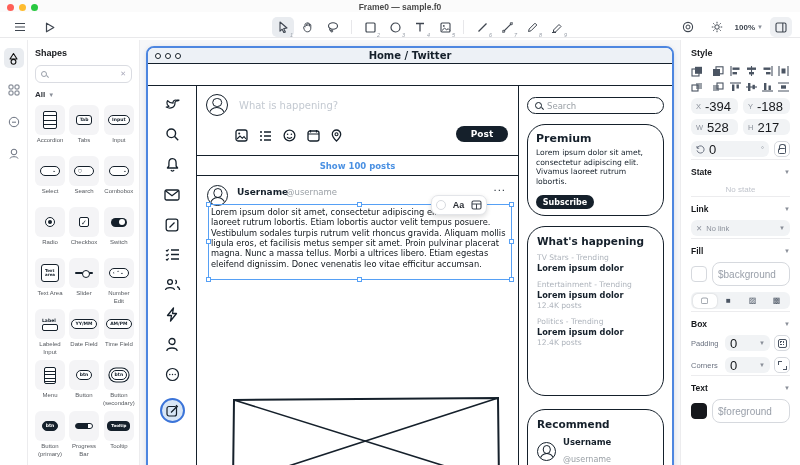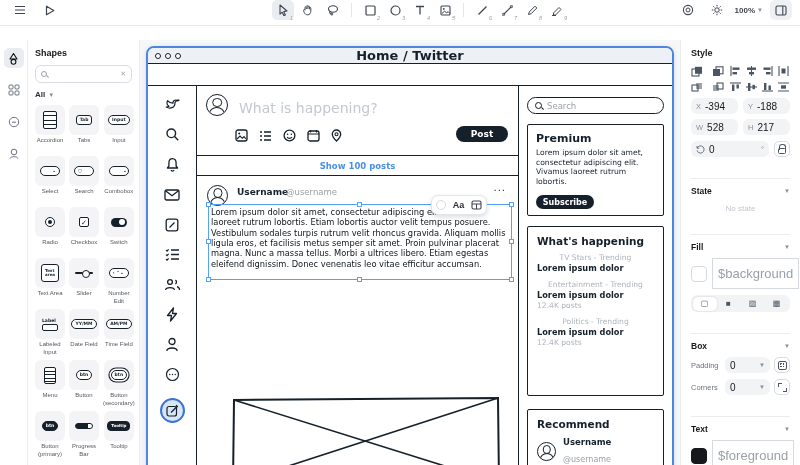--- a/index.html
+++ b/index.html
@@ -6,21 +6,21 @@
   body { font-family:"Liberation Sans", sans-serif; background:#ddd; }
   .app { position:relative; width:800px; height:465px; background:#fff; overflow:hidden; }
 
   
   .titlebar { position:absolute; top:0; left:0; right:0; height:14px; background:#fbfbfb; display:flex; align-items:center; }
   .lights { display:flex; gap:5px; margin-left:7px; }
   .lights i { width:7px; height:7px; border-radius:50%; display:block; }
   .titlebar .title { position:absolute; left:0; right:0; text-align:center; font-size:8.5px; font-weight:bold; color:#4a4a4a; }
 
   
-  .toolbar { position:absolute; top:0; left:0; right:0; height:26px; background:#fff; border-bottom:1px solid #e9e9eb; display:flex; align-items:flex-start; }
+  .toolbar { position:absolute; top:12px; left:0; right:0; height:26px; background:#fff; border-bottom:1px solid #e9e9eb; display:flex; align-items:flex-end; }
   .tool { width:22px; height:20px; border-radius:5px; display:flex; align-items:center; justify-content:center; color:#3f4650; position:relative; flex:none; }
   .tool.active { background:#e9ecf0; }
   .tool .num { position:absolute; right:1px; bottom:-1px; font-size:5.5px; color:#9aa0aa; }
   .tb-left { display:flex; gap:8px; margin-left:9px; }
   .tb-center { position:absolute; left:272px; display:flex; gap:3px; align-items:center; }
   .tb-right { position:absolute; right:8px; display:flex; gap:7px; align-items:center; }
   .tb-sep { width:1px; height:14px; background:#e7e7ea; margin:0 4px; }
   .zoom-ctl { display:flex; align-items:center; gap:2px; font-size:8px; color:#3f4650; }
   .chev { font-size:6px; color:#8a8f99; }
 
@@ -56,70 +56,70 @@
   .sk-col { display:flex; flex-direction:column; align-items:flex-start; gap:1px; }
   .sk-lbl { font-size:4.5px; font-weight:bold; color:#15202b; font-family:"DejaVu Sans",sans-serif; }
   .sk-emptybox { width:16px; height:7px; border:1.2px solid #15202b; border-radius:2px; background:#fff; }
 
   
   .canvas { position:absolute; left:140px; top:40px; width:540px; bottom:0; background:#f6f7f9; overflow:hidden; }
   .fwin { position:absolute; left:6px; top:6px; width:528px; height:430px; background:#fff; border:2px solid #4d86e0; border-radius:8px; box-shadow:0 1px 5px rgba(30,60,120,.15); font-family:"DejaVu Sans",sans-serif; color:#15202b; }
   .win-head { height:16px; background:#edf1f6; border-bottom:1.6px solid #15202b; border-radius:6px 6px 0 0; position:relative; display:flex; align-items:center; }
   .win-dots { display:flex; gap:4px; margin-left:7px; }
   .win-dots i { width:6px; height:6px; border:1.4px solid #15202b; border-radius:50%; background:#fff; }
-  .win-title { position:absolute; left:0; right:0; text-align:center; font-size:13px; font-weight:bold; }
+  .win-title { position:absolute; left:0; right:0; text-align:center; font-size:10px; font-weight:bold; }
   .urlbar { margin:3px 5px; height:14px; border:1.6px solid #15202b; border-radius:8px; display:flex; align-items:center; padding-left:7px; font-size:8px; font-weight:bold; background:#fff; }
   .win-body { position:absolute; top:37px; left:0; right:0; bottom:0; border-top:1.6px solid #15202b; overflow:hidden; }
 
   
   .rail { position:absolute; left:0; top:0; bottom:0; width:49px; border-right:1.6px solid #15202b; display:flex; flex-direction:column; align-items:center; padding-top:10px; gap:13px; }
   .rail .ric { width:17px; height:17px; display:flex; align-items:center; justify-content:center; }
   .compose-btn { width:25px; height:25px; border-radius:50%; background:#d8e6f6; border:2px solid #3b74d9; display:flex; align-items:center; justify-content:center; margin-top:2px; }
 
   
   .feed { position:absolute; left:49px; top:0; bottom:0; width:322px; border-right:1.6px solid #15202b; }
   .tabsrow { height:27px; border-bottom:1.6px solid #15202b; position:relative; font-size:9px; font-weight:bold; }
   .tab1 { position:absolute; left:62px; top:6px; }
   .tab1 u { display:block; height:3px; background:#4a90e2; border-radius:2px; margin-top:2px; text-decoration:none; }
   .tab2 { position:absolute; left:212px; top:6px; color:#1d242b; }
   .tabsrow .gear { position:absolute; right:12px; top:5px; font-size:11px; }
   .composer { position:relative; height:70px; border-bottom:1.6px solid #15202b; }
   .avatar { border:1.7px solid #15202b; border-radius:50%; position:relative; overflow:hidden; background:#fff; flex:none; }
   .avatar::before { content:""; position:absolute; width:38%; height:38%; border:1.5px solid #15202b; border-radius:50%; top:13%; left:50%; transform:translateX(-50%); }
   .avatar::after { content:""; position:absolute; width:72%; height:62%; border:1.5px solid #15202b; border-radius:50%; top:60%; left:50%; transform:translateX(-50%); }
   .composer .avatar { position:absolute; left:9px; top:8px; width:22px; height:22px; }
-  .placeholder { position:absolute; left:42px; top:14px; color:#c3c9d1; font-size:14px; }
+  .placeholder { position:absolute; left:42px; top:14px; color:#c3c9d1; font-size:10px; }
   .cicons { position:absolute; left:38px; top:43px; display:flex; gap:11px; align-items:center; }
   .postbtn { position:absolute; right:10px; top:40px; width:52px; height:16px; background:#15202b; color:#fff; font-size:9px; font-weight:bold; border-radius:8px; display:flex; align-items:center; justify-content:center; }
   .showrow { height:20px; border-bottom:1.6px solid #15202b; display:flex; align-items:center; justify-content:center; font-size:8.5px; font-weight:bold; color:#4a90e2; }
   .post { position:relative; }
   .p-avatar { position:absolute; left:10px; top:9px; width:21px; height:21px; }
   .p-user { position:absolute; left:40px; top:11px; font-size:9px; font-weight:bold; }
   .p-handle { position:absolute; left:89px; top:11px; font-size:8.5px; color:#9aa0a6; }
   .p-more { position:absolute; right:12px; top:6px; font-size:10px; letter-spacing:1px; }
   .p-body { position:absolute; left:14px; top:31px; width:297px; font-size:8.3px; line-height:10.35px; color:#10161c; }
   .sel-box { position:absolute; left:11px; top:28px; width:304px; height:76px; border:1px solid #56a0f5; }
   .h { position:absolute; width:5px; height:5px; background:#fff; border:1px solid #56a0f5; }
   .img-ph { position:absolute; left:34px; top:220px; width:270px; height:90px; }
 
   
   .tside { position:absolute; left:371px; top:0; bottom:0; right:0; padding:11px 8px; }
-  .card { border:1.6px solid #15202b; border-radius:2px; background:#fff; position:relative; }
+  .card { border:1.6px solid #15202b; border-radius:18px; background:#fff; position:relative; }
   .t-search { height:17px; border:1.6px solid #15202b; border-radius:9px; display:flex; align-items:center; gap:5px; padding:0 7px; margin-bottom:10px; }
   .t-search .mag { border-color:#15202b; width:7px; height:7px; }
   .t-search .mag::after { background:#15202b; }
   .t-search span { color:#9aa0a6; font-size:8.5px; }
   .prem { height:92px; padding:7px 8px; margin-bottom:10px; }
   .prem h4 { font-size:11px; margin-bottom:3px; }
   .prem p { font-size:7.6px; line-height:9.6px; }
   .subbtn { position:absolute; left:8px; bottom:6px; width:58px; height:14px; background:#15202b; color:#fff; border-radius:7px; font-size:8px; font-weight:bold; display:flex; align-items:center; justify-content:center; }
   .whats { height:170px; padding:8px 9px; margin-bottom:13px; }
   .whats h4 { font-size:10.5px; margin-bottom:6px; }
   .trend { margin-bottom:7px; }
-  .trend .cat { font-size:7.6px; color:#aeb4bc;text-align:center; }
+  .trend .cat { font-size:7.6px; color:#aeb4bc; }
   .trend .tt { font-size:8.2px; font-weight:bold; margin:1px 0; }
   .trend .pc { font-size:7.6px; color:#aeb4bc; }
   .reco { height:120px; padding:8px 9px; }
   .reco h4 { font-size:10.5px; margin-bottom:7px; }
   .reco-user { display:flex; gap:7px; align-items:center; }
   .reco-user .avatar { width:19px; height:19px; }
   .ru-n { font-size:8.5px; font-weight:bold; }
   .ru-h { font-size:8px; color:#9aa0a6; }
 
   
@@ -129,35 +129,35 @@
 
   
   .rpanel { position:absolute; right:0; top:40px; bottom:0; width:120px; border-left:1px solid #ececee; background:#fff; padding:8px 10px; font-size:8px; color:#2a2e35; overflow:hidden; }
   .rp-title { font-size:9px; font-weight:bold; color:#16181c; }
   .rp-icons { display:flex; justify-content:space-between; margin:8px 0 2px; }
   .ig { display:grid; grid-template-columns:repeat(2,14px); gap:6px 7px; }
   .ig.al { grid-template-columns:repeat(4,12px); gap:6px 4px; }
   .ii { width:12px; height:10px; position:relative; }
   .inp { background:#f1f3f5; border-radius:6px; height:16px; display:flex; align-items:center; padding:0 5px; gap:4px; }
   .inp .lab { color:#8b919b; font-size:7.5px; }
-  .inp .val { color:#16181c; font-size:10px; }
+  .inp .val { color:#16181c; font-size:13px; }
   .grid2 { display:grid; grid-template-columns:1fr 1fr; gap:5px; margin-top:6px; }
   .rowf { display:flex; align-items:center; gap:5px; margin-top:6px; }
   .btn-sq { width:16px; height:16px; border:1px solid #d6d9de; border-radius:5px; display:flex; align-items:center; justify-content:center; background:#fff; }
   .slider-t { flex:1; height:2px; background:#1b2026; border-radius:1px; position:relative; }
   .slider-t::after { content:""; position:absolute; right:-2px; top:-4px; width:9px; height:9px; background:#fff; border:1.2px solid #1b2026; border-radius:50%; }
-  .sect { border-top:1px solid #ececee; margin-top:21px; padding-top:7px; }
+  .sect { border-top:1px solid #ececee; margin-top:2px; padding-top:7px; }
   .sect-h { display:flex; justify-content:space-between; align-items:center; font-weight:bold; font-size:8.5px; color:#16181c; }
   .muted-c { text-align:center; color:#c0c4cc; font-size:8px; margin:8px 0 2px; }
   .seg { display:flex; background:#f1f3f5; border-radius:6px; margin-top:6px; padding:1.5px; }
   .seg i { flex:1; height:14px; display:flex; align-items:center; justify-content:center; font-style:normal; font-size:8px; color:#4b5563; border-radius:5px; }
   .seg i.on { background:#fff; box-shadow:0 0 2px rgba(0,0,0,.18); }
   .fill-sw { width:16px; height:16px; border:1px solid #d6d9de; border-radius:4px; background:#fff; flex:none; }
   .fill-sw.dark { background:#16181c; border-color:#16181c; }
-  .b-inp { border:1px solid #d6d9de; border-radius:0; height:31px; flex:1; display:flex; align-items:center; padding:0 5px; color:#9aa0aa; font-size:13px; }
+  .b-inp { border:1px solid #d6d9de; border-radius:8px; height:24px; flex:1; display:flex; align-items:center; padding:0 5px; color:#9aa0aa; font-size:10px; }
   .boxrow { display:flex; align-items:center; gap:4px; margin-top:6px; }
   .boxrow .bl { width:30px; color:#6b7280; font-size:7.5px; }
   .boxrow .inp { flex:1; justify-content:space-between; }
   .lockico { width:8px; height:6px; border:1.2px solid #4b5563; border-radius:1.5px; position:relative; margin-top:4px; }
   .lockico::before { content:""; position:absolute; width:4.5px; height:5px; border:1.2px solid #4b5563; border-bottom:none; border-radius:3px 3px 0 0; top:-5px; left:0.3px; }
   .corner-ico { width:9px; height:9px; position:relative; }
   .corner-ico::before, .corner-ico::after { content:""; position:absolute; width:3px; height:3px; border:1.2px solid #4b5563; }
   .corner-ico::before { left:0; top:0; border-right:none; border-bottom:none; }
   .corner-ico::after { right:0; bottom:0; border-left:none; border-top:none; }
   .pad-ico { width:9px; height:9px; border:1.2px solid #4b5563; border-radius:2px; position:relative; }
@@ -791,20 +791,31 @@
 
 
     <div class="sect">
       <div class="sect-h">
           <span>State</span>
           <span class="chev">▼</span>
         </div>
       <div class="muted-c">No state</div>
     </div>
 
+    <div class="sect">
+      <div class="sect-h">
+          <span>Link</span>
+          <span class="chev">▼</span>
+        </div>
+      <div class="inp" style="margin-top:6px">
+        <span class="lab">✕</span>
+        <span class="lab">No link</span>
+        <span class="chev" style="margin-left:auto">▼</span>
+      </div>
+    </div>
 
     <div class="sect">
       <div class="sect-h">
           <span>Fill</span>
           <span class="chev">▼</span>
         </div>
       <div class="rowf">
         <span class="fill-sw"></span>
         <span class="b-inp">$background</span>
       </div>

